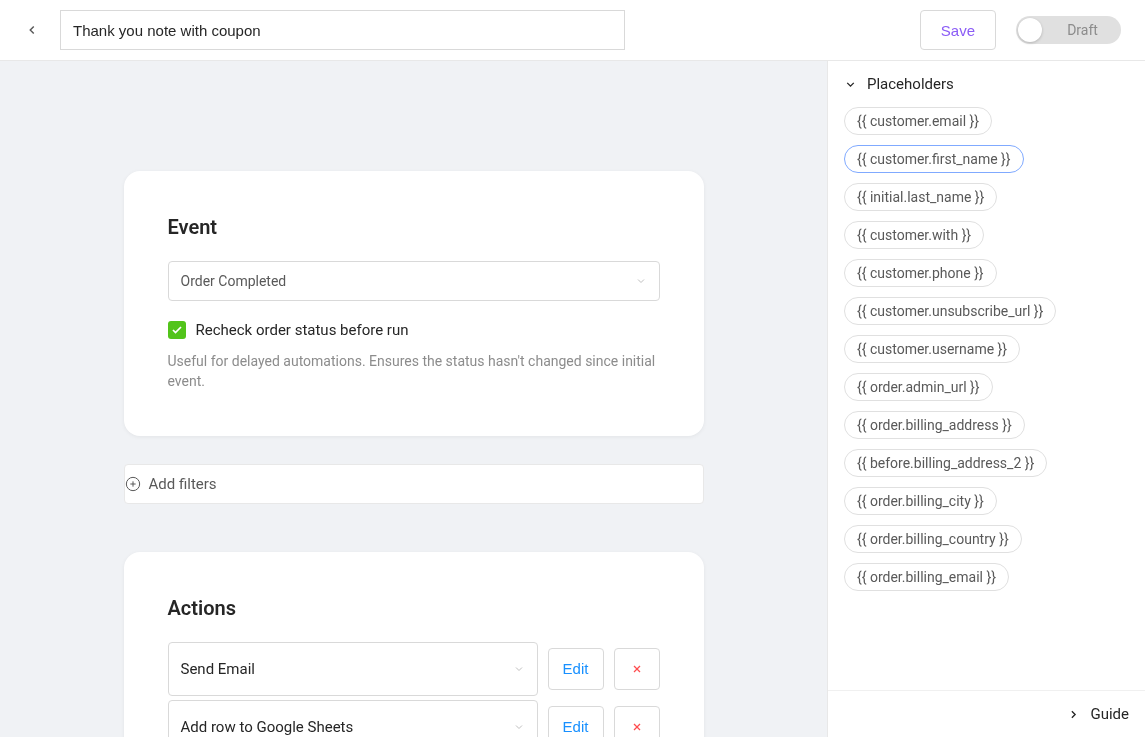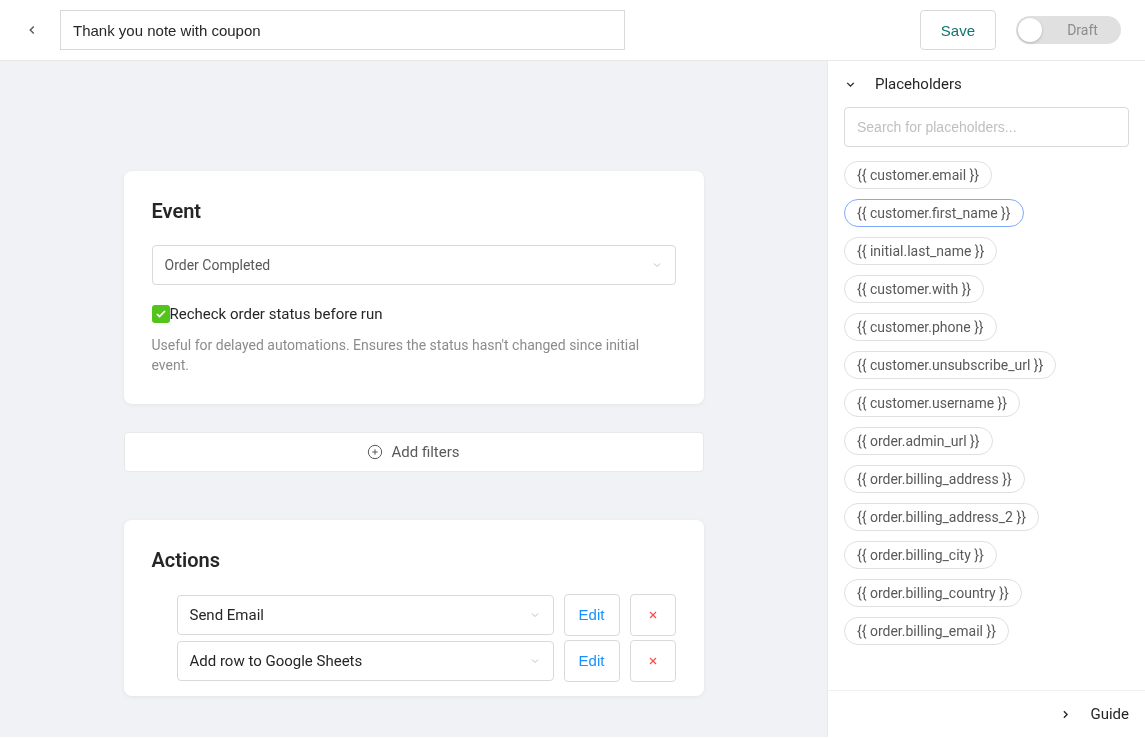--- a/index.html
+++ b/index.html
@@ -1,43 +1,43 @@
 <!DOCTYPE html>
 <html><head>
 <meta charset="utf-8">
 <style>
 * { box-sizing: border-box; margin: 0; padding: 0; }
 body { font-family: -apple-system, BlinkMacSystemFont, "Segoe UI", Roboto, "Helvetica Neue", Arial, sans-serif; background: #fff; color: #262626; font-size: 14px; }
 .header { display: flex; align-items: center; padding: 10px 16px; border-bottom: 1px solid #e8e8e8; gap: 12px; }
 .back-btn { width: 32px; height: 32px; display: flex; align-items: center; justify-content: center; cursor: pointer; color: #595959; }
 .title-input { flex: 0 0 565px; height: 40px; padding: 0 12px; border: 1px solid #d9d9d9; border-radius: 0; font-size: 15px; color: #262626; }
 .header-spacer { flex: 1; }
-.save-btn { height: 40px; padding: 0 20px; border: 1px solid #d9d9d9; border-radius: 4px; background: #fff; font-size: 15px; cursor: pointer; color: #0f766e; }
+.save-btn { height: 40px; padding: 0 20px; border: 1px solid #d9d9d9; border-radius: 4px; background: #fff; font-size: 15px; cursor: pointer; color: #8b5cf6; }
 .draft-toggle { display: flex; align-items: center; gap: 0; background: #e0e0e0; border-radius: 20px; height: 28px; padding: 2px; width: 105px; position: relative; cursor: pointer; margin-left: 8px; margin-right: 8px; }
 .draft-toggle .knob { width: 24px; height: 24px; background: #fff; border-radius: 50%; box-shadow: 0 1px 3px rgba(0,0,0,0.2); }
 .draft-toggle .label { color: #8c8c8c; font-size: 14px; flex: 1; text-align: center; padding-left: 4px; }
 .body { display: flex; height: calc(738px - 62px); }
 .main { flex: 1; background: #f0f2f5; overflow-y: auto; padding: 0; display: flex; justify-content: center; }
 .main-inner { width: 580px; padding-top: 110px; }
-.card { background: #fff; border-radius: 8px; box-shadow: 0 1px 4px rgba(0,0,0,0.06); padding: 28px; margin-bottom: 28px; }
+.card { background: #fff; border-radius: 16px; box-shadow: 0 1px 4px rgba(0,0,0,0.06); padding: 44px; margin-bottom: 28px; }
 .card h2 { font-size: 20px; font-weight: 600; margin-bottom: 22px; color: #262626; }
 .select { flex: 1; height: 40px; border: 1px solid #d9d9d9; border-radius: 4px; padding: 0 12px; display: flex; align-items: center; justify-content: space-between; cursor: pointer; background: #fff; color: #595959; font-size: 14px; }
 .select .chev { color: #bfbfbf; }
-.checkbox-row { display: flex; align-items: flex-start; margin-top: 20px; margin-bottom: 12px; }
+.checkbox-row { display: flex; align-items: flex-start; gap: 10px; margin-top: 20px; margin-bottom: 12px; }
 .checkbox { width: 18px; height: 18px; background: #52c41a; border-radius: 3px; display: flex; align-items: center; justify-content: center; color: #fff; font-size: 13px; cursor: pointer; }
 .checkbox-label { font-size: 15px; color: #262626; }
 .help-text { color: #8c8c8c; font-size: 14px; line-height: 1.45; }
-.add-filters { border: 1px solid #e8e8e8; background: #fff; border-radius: 4px; height: 40px; display: flex; align-items: center; justify-content: center; gap: 8px; cursor: pointer; color: #595959; font-size: 15px; margin-bottom: 48px; }
+.add-filters { border: 1px solid #e8e8e8; background: #fff; border-radius: 4px; height: 40px; display: flex; align-items: center; gap: 8px; cursor: pointer; color: #595959; font-size: 15px; margin-bottom: 48px; }
 .plus-icon { width: 16px; height: 16px; display: inline-flex; align-items: center; justify-content: center; }
 .action-row { display: flex; align-items: center; gap: 10px; margin-bottom: 4px; }
-.action-select { flex: 1; height: 40px; border: 1px solid #d9d9d9; border-radius: 4px; padding: 0 12px; display: flex; align-items: center; justify-content: space-between; cursor: pointer; font-size: 15px; margin-left: 25px; }
+.action-select { flex: 1; height: 54px; border: 1px solid #d9d9d9; border-radius: 4px; padding: 0 12px; display: flex; align-items: center; justify-content: space-between; cursor: pointer; font-size: 15px; }
 .edit-btn { width: 56px; height: 42px; border: 1px solid #d9d9d9; border-radius: 4px; background: #fff; color: #1890ff; font-size: 15px; cursor: pointer; }
 .del-btn { width: 46px; height: 42px; border: 1px solid #d9d9d9; border-radius: 4px; background: #fff; color: #ff4d4f; font-size: 16px; cursor: pointer; display: flex; align-items: center; justify-content: center; }
 .sidebar { width: 318px; border-left: 1px solid #e8e8e8; display: flex; flex-direction: column; background: #fff; }
-.side-panel-header { padding: 14px 16px; display: flex; align-items: center; gap: 18px; cursor: pointer; font-size: 15px; color: #262626; }
+.side-panel-header { padding: 14px 16px; display: flex; align-items: center; gap: 10px; cursor: pointer; font-size: 15px; color: #262626; }
 .side-panel-header.collapsed { border-top: 1px solid #f0f0f0; justify-content: flex-end; }
 .side-search { margin: 0 16px 14px 16px; }
 .side-search input { width: 100%; height: 40px; padding: 0 12px; border: 1px solid #d9d9d9; border-radius: 4px; font-size: 14px; }
 .side-search input::placeholder { color: #bfbfbf; }
 .pills-wrap { flex: 1; overflow-y: auto; padding: 0 20px 10px 16px; position: relative; }
 .pills { display: flex; flex-wrap: wrap; gap: 10px; align-content: flex-start; }
 .pill { border: 1px solid #e0e0e0; border-radius: 16px; padding: 5px 12px; font-size: 14px; color: #595959; cursor: pointer; background: #fff; white-space: nowrap; }
 .pill.sel { border-color: #80aaff; color: #595959; }
 .pills-wrap::-webkit-scrollbar { width: 16px; }
 .pills-wrap::-webkit-scrollbar-track { background: #f5f5f5; }
@@ -143,35 +143,32 @@
 
   <div class="sidebar">
     <div class="side-panel-header">
       <span>
         <svg width="13" height="13" viewBox="0 0 24 24" fill="none" stroke="currentColor" stroke-width="2.5">
             <polyline points="6 9 12 15 18 9"></polyline>
           </svg>
       </span>
       <span>Placeholders</span>
     </div>
-    <div class="side-search">
-      <input type="text" placeholder="Search for placeholders..." style="">
-    </div>
     <div class="pills-wrap">
       <div class="pills" id="pill-container">
           <div class="pill">{{ customer.email }}</div>
           <div class="pill sel">{{ customer.first_name }}</div>
           <div class="pill">{{ initial.last_name }}</div>
           <div class="pill">{{ customer.with }}</div>
           <div class="pill">{{ customer.phone }}</div>
           <div class="pill">{{ customer.unsubscribe_url }}</div>
           <div class="pill">{{ customer.username }}</div>
           <div class="pill">{{ order.admin_url }}</div>
           <div class="pill">{{ order.billing_address }}</div>
-          <div class="pill">{{ order.billing_address_2 }}</div>
+          <div class="pill">{{ before.billing_address_2 }}</div>
           <div class="pill">{{ order.billing_city }}</div>
           <div class="pill">{{ order.billing_country }}</div>
           <div class="pill">{{ order.billing_email }}</div>
         </div>
     </div>
     <div class="side-panel-header collapsed">
       <span>
         <svg width="13" height="13" viewBox="0 0 24 24" fill="none" stroke="currentColor" stroke-width="2.5">
             <polyline points="9 18 15 12 9 6"></polyline>
           </svg>

